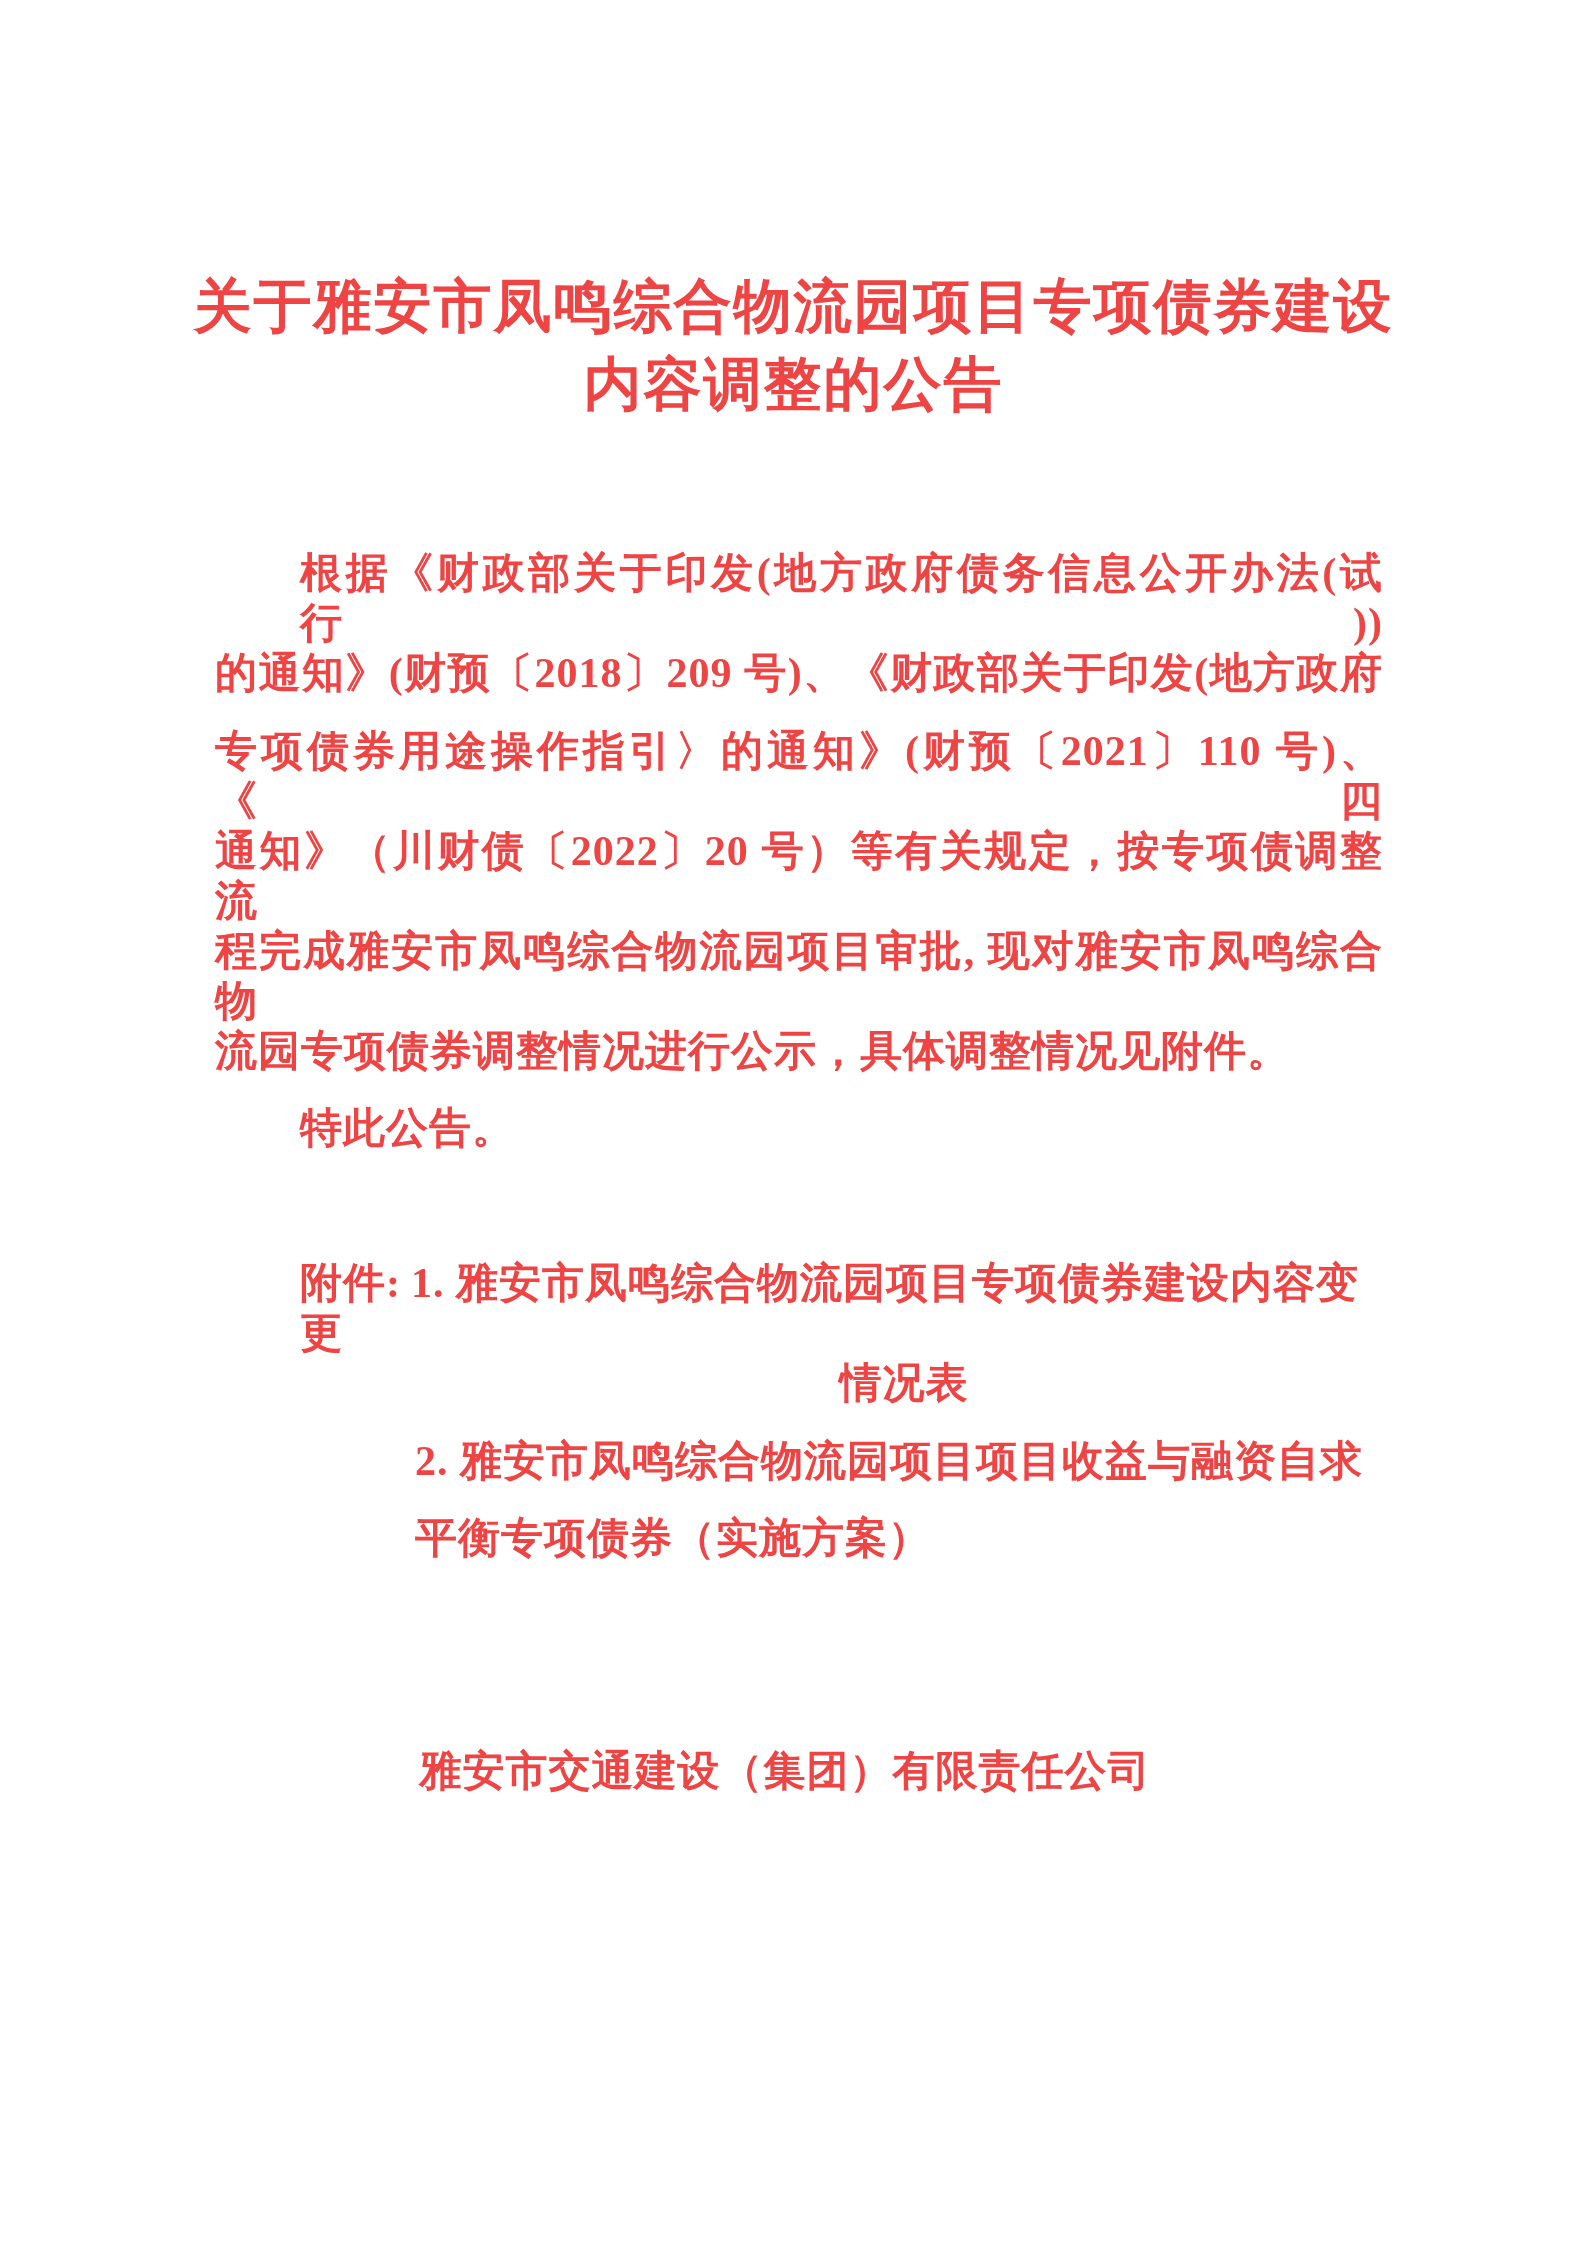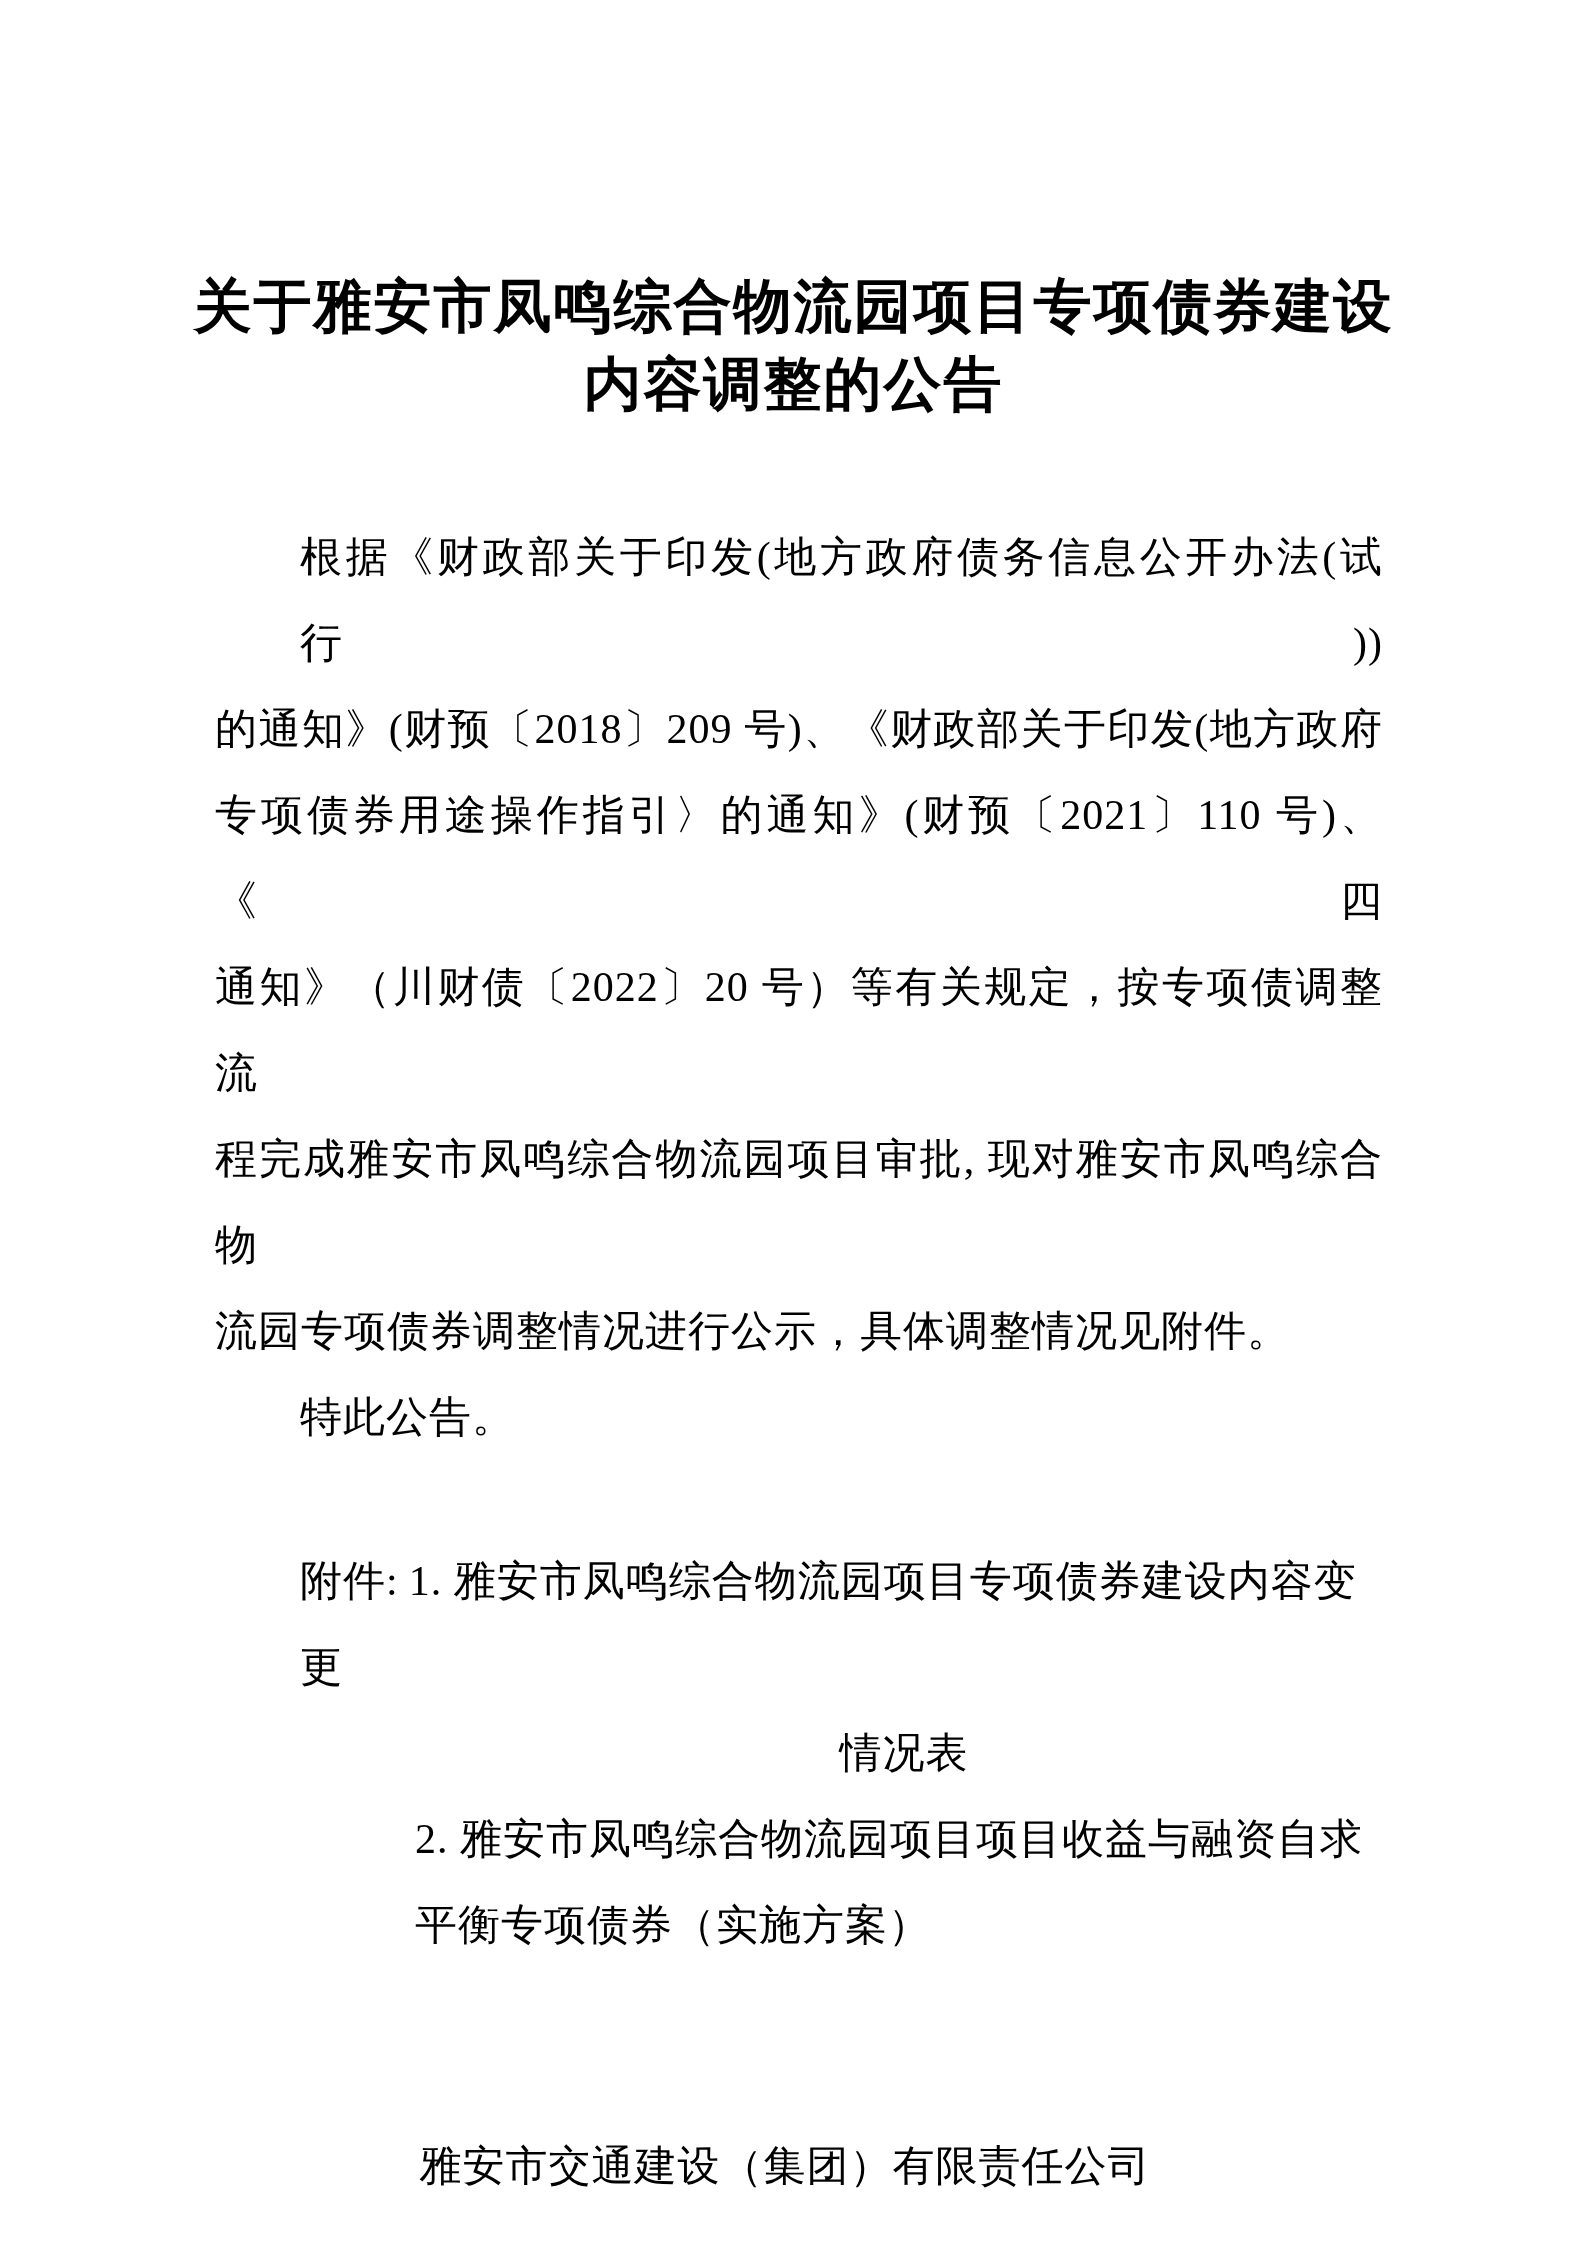--- a/index.html
+++ b/index.html
@@ -3,43 +3,44 @@
   <meta charset="utf-8">
   <style>
     * { margin: 0; padding: 0; box-sizing: border-box; }
     html, body { background: #e9e9e9; }
     .page {
       position: relative;
       width: 1587px;
       height: 2245px;
       margin: 0 auto;
       background: #ffffff;
-      color: #000000;
+      color: #ef4444;
       font-family: "Liberation Serif", "DejaVu Serif", serif;
       overflow: hidden;
     }
     .title {
       position: absolute;
       top: 268px;
       left: 0;
       width: 100%;
       text-align: center;
       font-weight: 700;
       font-size: 58px;
       line-height: 78px;
       letter-spacing: 2px;
     }
     .content {
       position: absolute;
-      top: 514px;
+      top: 548px;
       left: 215px;
       width: 1168px;
       font-size: 42px;
-      line-height: 86px;
+      line-height: 50px;
       letter-spacing: 1px;
+      font-weight: bold;
     }
     .line { min-height: 77.5px; white-space: pre-wrap; }
     .justify { text-align: justify; text-align-last: justify; }
     .indent { padding-left: 85px; }
     .pad-cont1 { padding-left: 210px; text-align: center; }
     .pad-cont2 { padding-left: 200px; }
     .blank { height: 77.5px; }
     .center { text-align: center; }
     .att-item { margin-left: 10px; }
     .sig-company { transform: translateX(-14px); }

